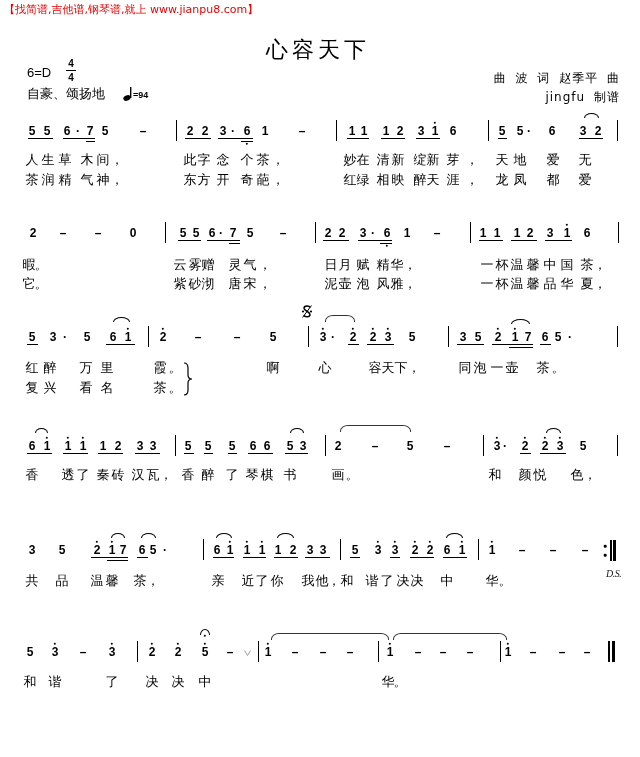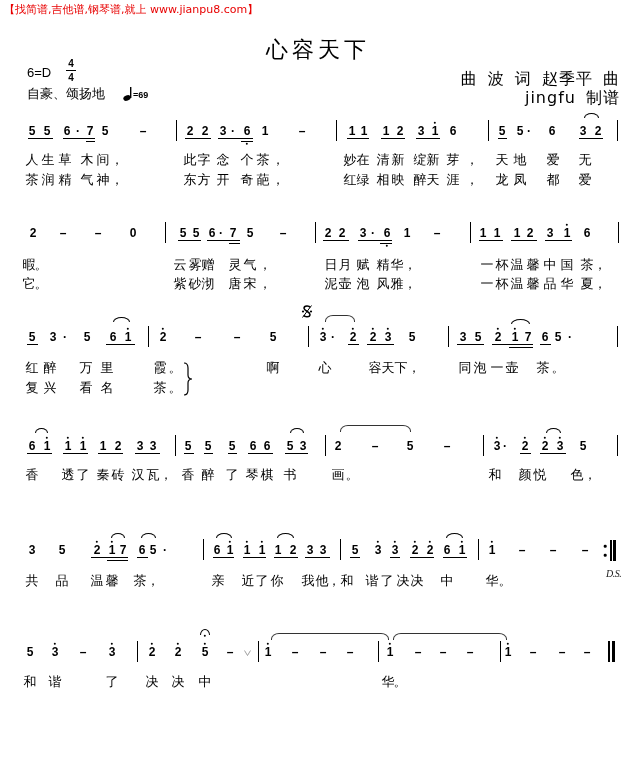--- a/index.html
+++ b/index.html
@@ -6,21 +6,21 @@
 body{width:640px;height:757px;position:relative;overflow:hidden;font-family:"DejaVu Sans",sans-serif;color:#000;}
 .abs{position:absolute;}
 #banner{left:4px;top:3px;font-size:11px;line-height:13px;color:#e80000;white-space:nowrap;}
 #title{left:0;width:636px;top:37px;text-align:center;font-size:22px;line-height:26px;letter-spacing:4px;}
 #key{left:27px;top:66px;font:13px/14px "Liberation Sans",sans-serif;white-space:nowrap;}
 .ts{left:66px;top:58px;width:10px;text-align:center;font:bold 10px/11px "Liberation Sans",sans-serif;}
 .tsline{height:1px;background:#000;margin:1px 0;}
 #expr{left:27px;top:87px;font-size:13px;line-height:14px;white-space:nowrap;}
 #tempo-note{left:123px;top:86px;width:9px;height:14px;}
 #tempo-val{left:133px;top:90px;font:bold 9px/10px "Liberation Sans",sans-serif;}
-.credit{right:20px;font-size:16px;line-height:13px;white-space:pre;text-align:right;word-spacing:4px;letter-spacing:1px;}
+.credit{right:20px;font-size:12px;line-height:13px;white-space:pre;text-align:right;word-spacing:4px;letter-spacing:1px;}
 #credit1{top:72px;}
 #credit2{top:91px;}
 #score{position:absolute;left:0;top:0;width:640px;height:757px;}
 .row{position:absolute;left:0;top:0;width:0;height:0;}
 .note{position:absolute;font:bold 12px/12px "Liberation Sans",sans-serif;transform:translate(-50%,-50%);white-space:nowrap;}
 .odot{position:absolute;width:2.4px;height:2.4px;border-radius:50%;background:#000;transform:translate(-50%,-50%);}
 .beam{position:absolute;height:1px;background:#000;}
 .bar{position:absolute;width:1px;background:#000;}
 .slur{position:absolute;height:5px;border:1px solid #000;border-bottom:none;border-radius:50% 50% 0 0 / 100% 100% 0 0;box-sizing:border-box;}
 .tie{position:absolute;height:7px;border:1px solid #333;border-bottom:none;border-radius:8px 8px 0 0 / 6px 6px 0 0;box-sizing:border-box;}
@@ -42,21 +42,21 @@
   <div class="tsline"></div>
   <div>4</div>
 </div>
 <div id="expr" class="abs">自豪、颂扬地</div>
 <div id="tempo-note" class="abs">
   <svg width="9" height="14" viewBox="0 0 9 14">
       <ellipse cx="4" cy="11" rx="3.8" ry="2.6" transform="rotate(-20 4 11)" fill="#000"></ellipse>
       <rect x="7" y="0" width="1.4" height="11" fill="#000"></rect>
     </svg>
 </div>
-<div id="tempo-val" class="abs">=69</div>
+<div id="tempo-val" class="abs">=94</div>
 
 <div id="credit1" class="abs credit">曲 波 词 赵季平 曲</div>
 <div id="credit2" class="abs credit">jingfu 制谱</div>
 
 <div id="score">
     <div class="row">
       <div class="bar" style="left: 176px; top: 120px; height: 21px;"></div>
       <div class="bar" style="left: 336px; top: 120px; height: 21px;"></div>
       <div class="bar" style="left: 488px; top: 120px; height: 21px;"></div>
       <div class="bar" style="left: 617px; top: 120px; height: 21px;"></div>

